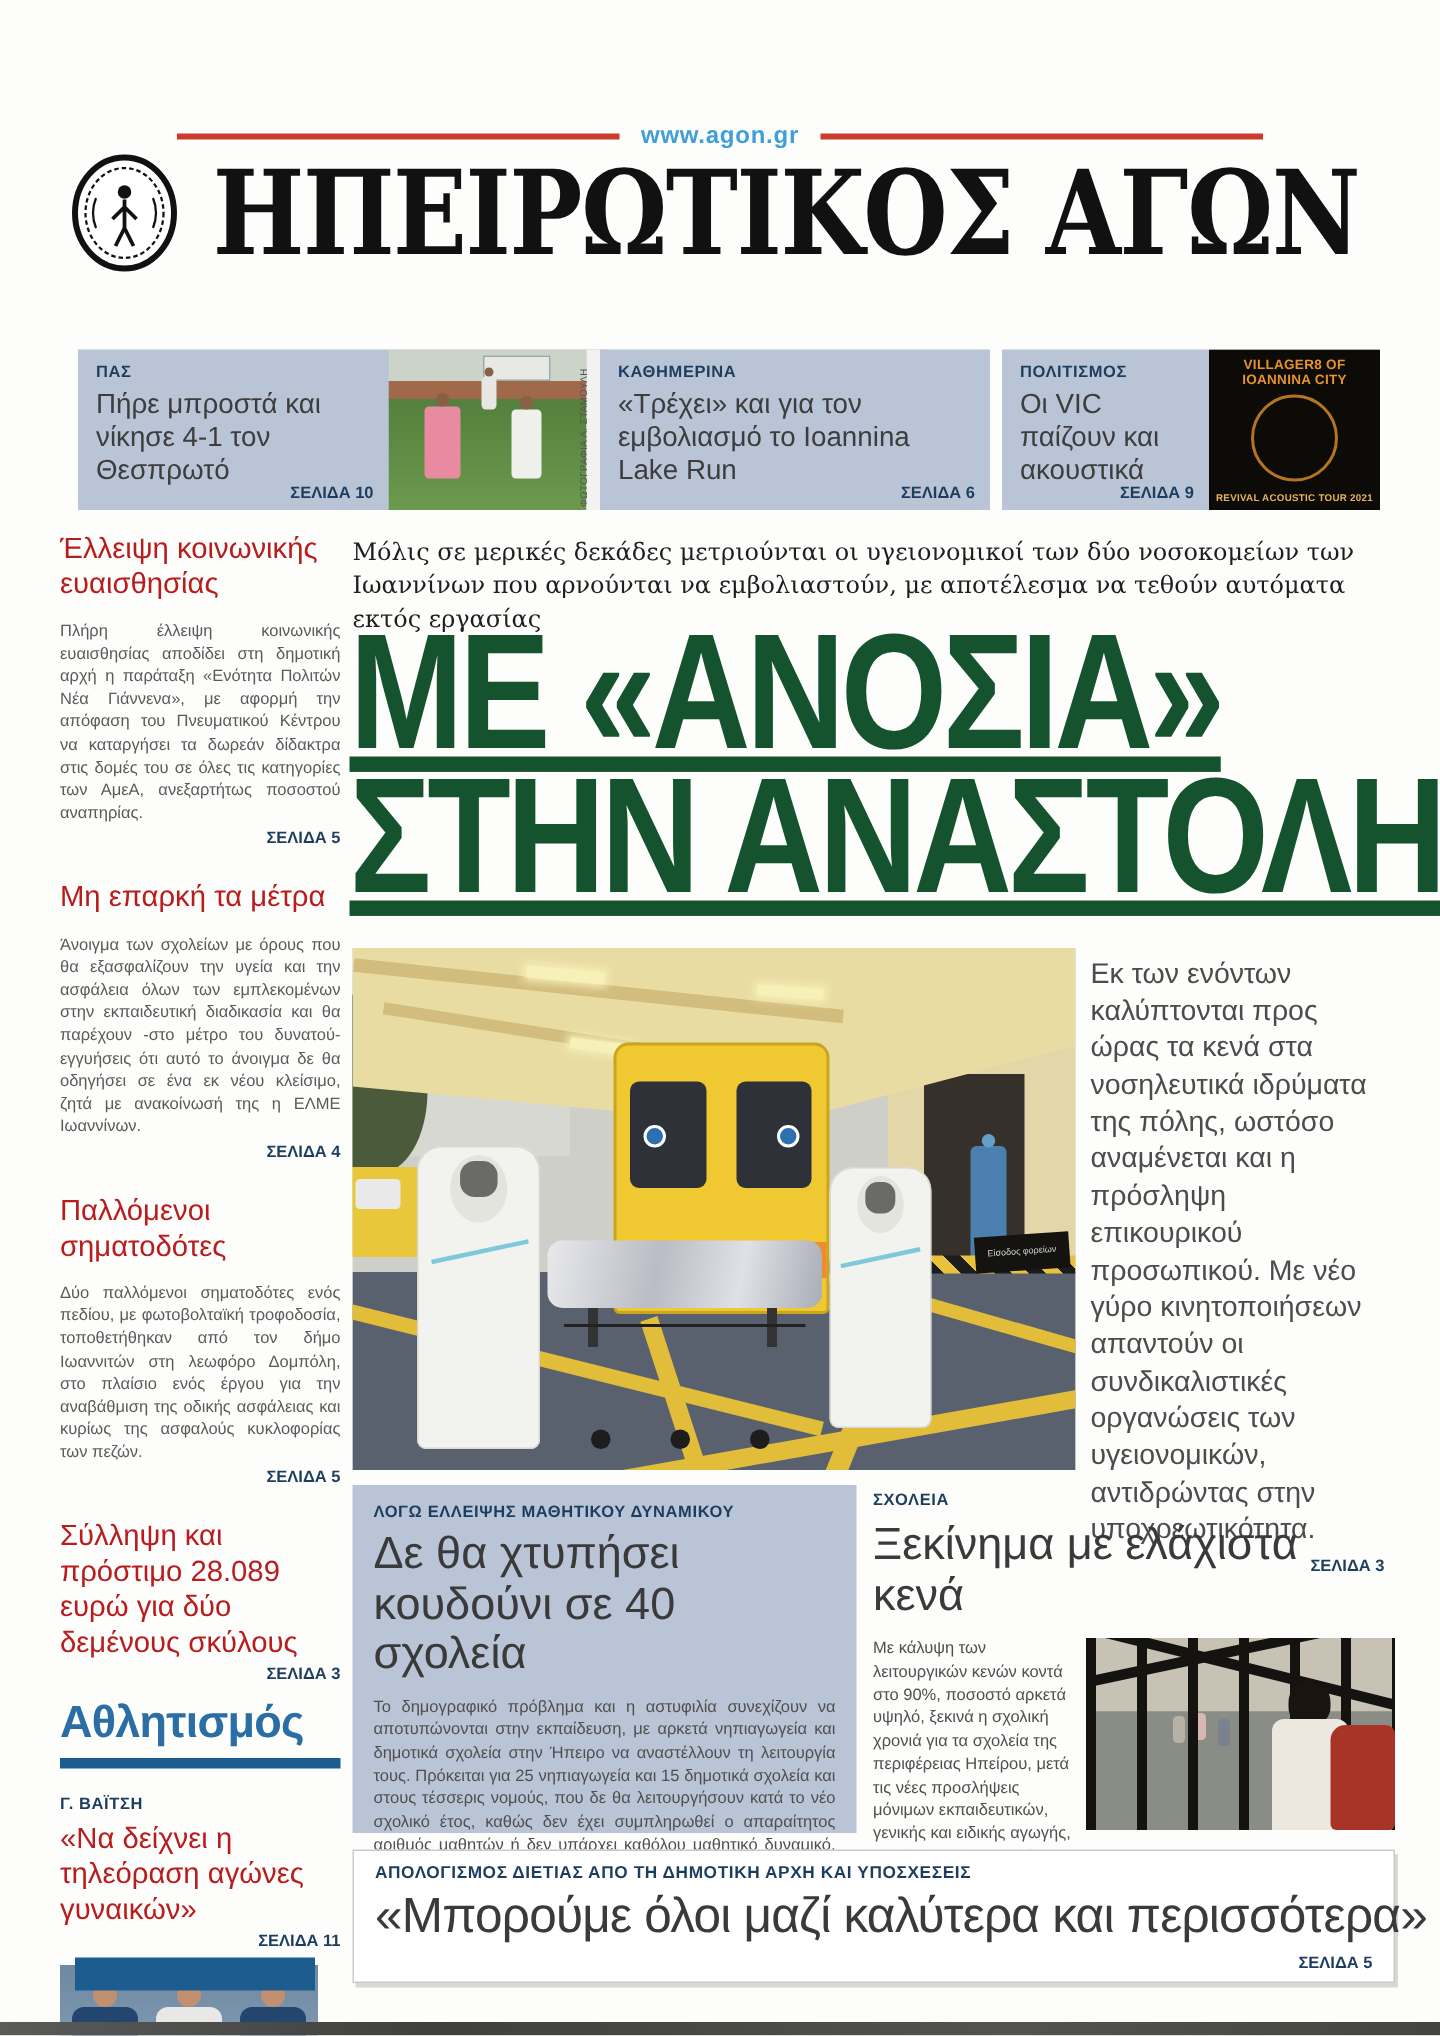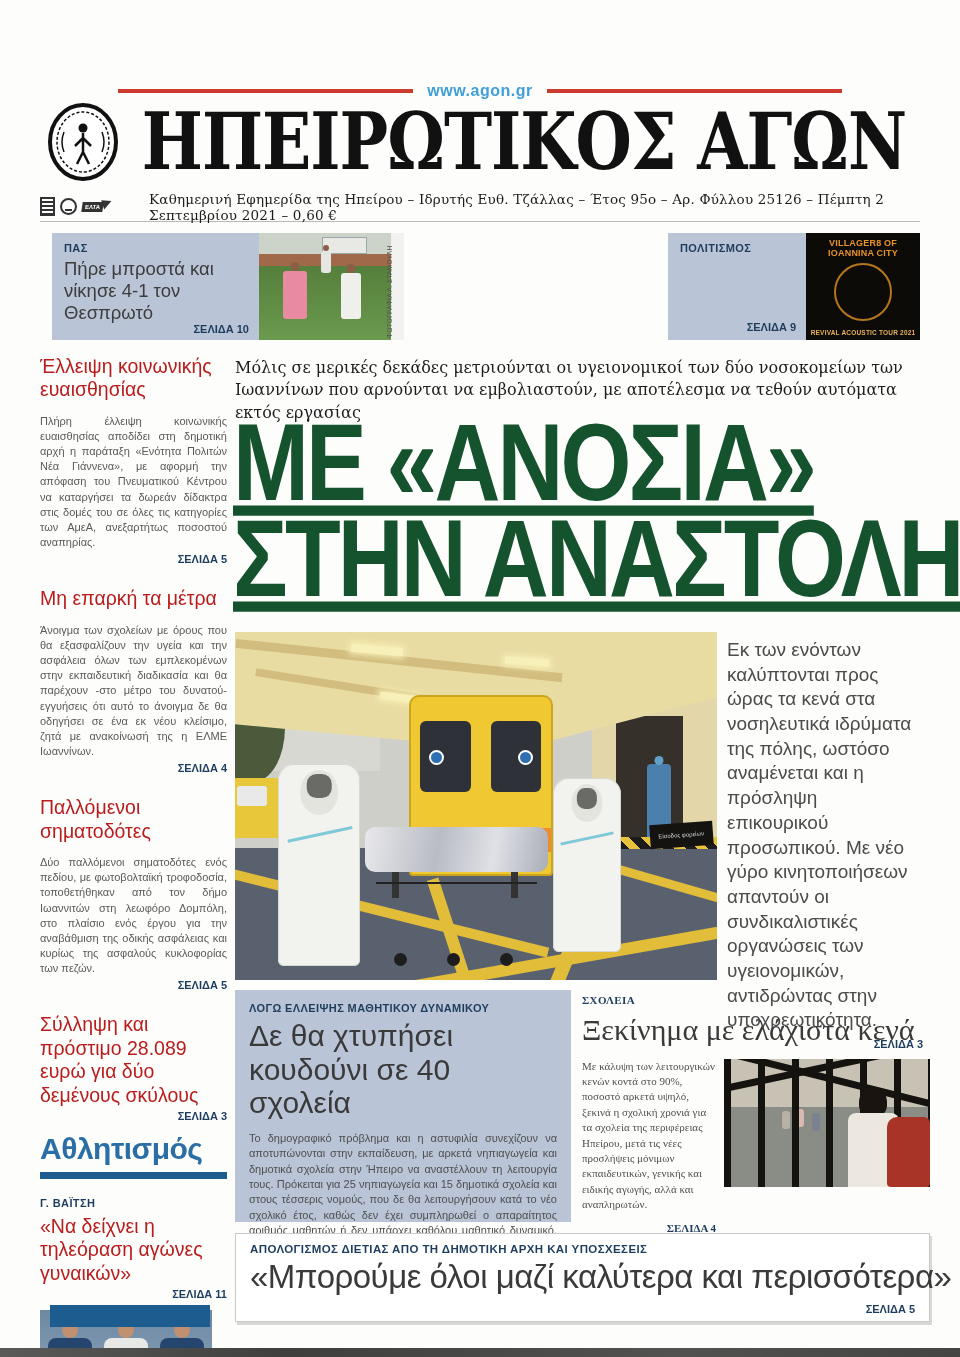--- a/index.html
+++ b/index.html
@@ -106,21 +106,21 @@
   .stretcher { position:absolute; left:27%; top:56%; width:38%; height:13%; background:linear-gradient(100deg,#e9e9ec,#b9bcc4 40%,#dfe1e6 70%,#a9adb6); border-radius:10px; }
   .stretcher:after { content:""; position:absolute; left:6%; bottom:-26px; width:88%; height:26px;
       background:linear-gradient(#0000 0 40%, #222 40% 48%, #0000 48%),
                  linear-gradient(90deg,#0000 10%, #333 10% 14%, #0000 14% 84%, #333 84% 88%, #0000 88%); }
   .wheel { position:absolute; width:13px; height:13px; border-radius:50%; background:#1d1d1d; bottom:4%; }
   
   .bluebox { position:absolute; left:235px; top:990px; width:336px; height:232px; background:#b9c4d6; padding:12px 14px 10px; display:flex; flex-direction:column; }
   .bluebox h2, .schools h2 { font-size:30px; font-weight:400; color:#3a3a3a; line-height:1.12; margin-top:5px; }
   .bluebox p { font-size:11px; color:#4f4f4f; line-height:1.4; text-align:justify; margin-top:11px; }
   .bluebox .pageref, .schools .pageref { margin-top:auto; }
-  .schools { position:absolute; left:582px; top:990px; width:348px; height:232px;font-family:Liberation Serif, serif; }
+  .schools { position:absolute; left:582px; top:990px; width:348px; height:232px; }
   .schools .srow { display:flex; margin-top:12px; }
   .schools .sbody { width:134px; font-size:11px; color:#4f4f4f; line-height:1.4; }
   .schools .sbody .pageref { margin-top:8px; }
   .schoolphoto { position:relative; width:206px; height:128px; margin-left:8px; background:#8f9189; overflow:hidden; flex:none; }
   .sp-bldg { position:absolute; left:0; top:0; width:100%; height:38%; background:#c7c2b4; }
   .sp-yard { position:absolute; left:0; top:38%; width:100%; height:62%; background:#8a8d85; }
   .sp-kid { position:absolute; width:8px; height:18px; background:#b8b2a6; border-radius:3px; }
   .sp-gate { position:absolute; inset:0; background:
       repeating-linear-gradient(90deg,#15130f 0 7px,#0000 7px 34px); }
   .sp-brace { position:absolute; left:-20%; width:150%; height:7px; background:#15130f; }
@@ -153,28 +153,20 @@
         <ellipse cx="37" cy="40" rx="33" ry="37" fill="#fff" stroke="#111" stroke-width="4"></ellipse>
         <ellipse cx="37" cy="40" rx="26" ry="30" fill="none" stroke="#111" stroke-width="1.5" stroke-dasharray="3 2"></ellipse>
         <circle cx="37" cy="26" r="4.5" fill="#111"></circle>
         <path d="M37 31 L37 50 M37 36 L29 44 M37 36 L45 44 M37 50 L31 62 M37 50 L43 62" stroke="#111" stroke-width="2.5" fill="none"></path>
         <path d="M18 30 q-4 10 0 20 M56 30 q4 10 0 20" stroke="#111" stroke-width="1.5" fill="none"></path>
       </svg>
     </span>
     <span class="mast-title">ΗΠΕΙΡΩΤΙΚΟΣ ΑΓΩΝ</span>
   </div>
 
-  <div class="dateline-row">
-    <span class="post-icons">
-      <span class="pi-stamp"></span>
-      <span class="pi-circle"></span>
-      <span class="pi-elta">ΕΛΤΑ</span>
-    </span>
-    <span class="dateline">Καθημερινή Εφημερίδα της Ηπείρου – Ιδρυτής Ευθ. Τζάλλας – Έτος 95ο – Αρ. Φύλλου 25126 – Πέμπτη 2 Σεπτεμβρίου 2021 – 0,60 €</span>
-  </div>
 
   <div class="teaser t1">
     <div class="txt">
       <span class="kicker">ΠΑΣ</span>
       <span class="title">Πήρε μπροστά και νίκησε 4-1 τον Θεσπρωτό</span>
       <span class="pageref">ΣΕΛΙΔΑ 10</span>
     </div>
     <div class="foot-photo">
       <div class="fp-sky"></div>
       <div class="fp-bldg"></div>
@@ -188,24 +180,32 @@
         </div>
       <div class="player" style="left:62px;top:18px;width:10px;height:22px;background:#e6e6e2;">
           <span class="p-head" style="width:6px;height:6px;top:-6px;"></span>
         </div>
     </div>
     <div class="credit-strip">
       <span>ΦΩΤΟΓΡΑΦΙΑ Λ. ΣΤΑΜΟΥΛΗ</span>
     </div>
   </div>
 
+  <div class="teaser t2">
+    <div class="txt">
+      <span class="kicker">ΚΑΘΗΜΕΡΙΝΑ</span>
+      <span class="title">«Τρέχει» και για τον εμβολιασμό το Ioannina Lake Run</span>
+      <span class="pageref">ΣΕΛΙΔΑ 6</span>
+    </div>
+  </div>
 
   <div class="teaser t3">
     <div class="txt">
       <span class="kicker">ΠΟΛΙΤΙΣΜΟΣ</span>
+      <span class="title">Οι VIC παίζουν και ακουστικά</span>
       <span class="pageref">ΣΕΛΙΔΑ 9</span>
     </div>
     <div class="poster">
       <div class="l1">VILLAGER8 OF</div>
       <div class="l1">IOANNINA CITY</div>
       <div class="disc"></div>
       <div class="l3">REVIVAL ACOUSTIC TOUR 2021</div>
     </div>
   </div>
 

